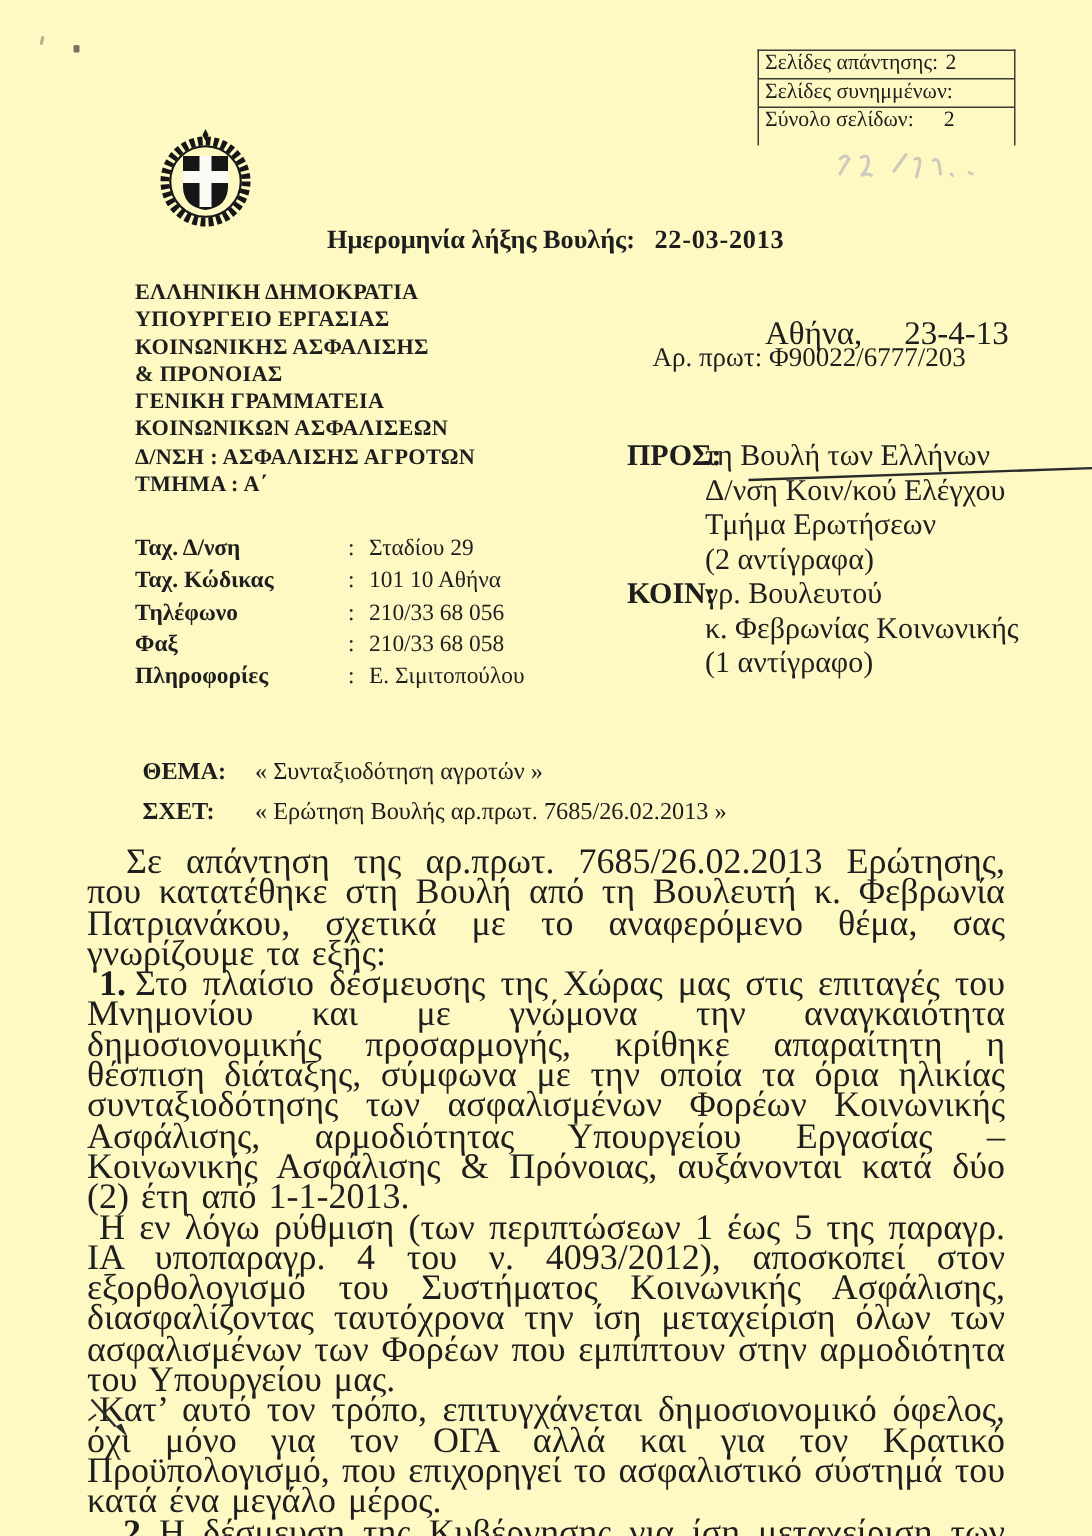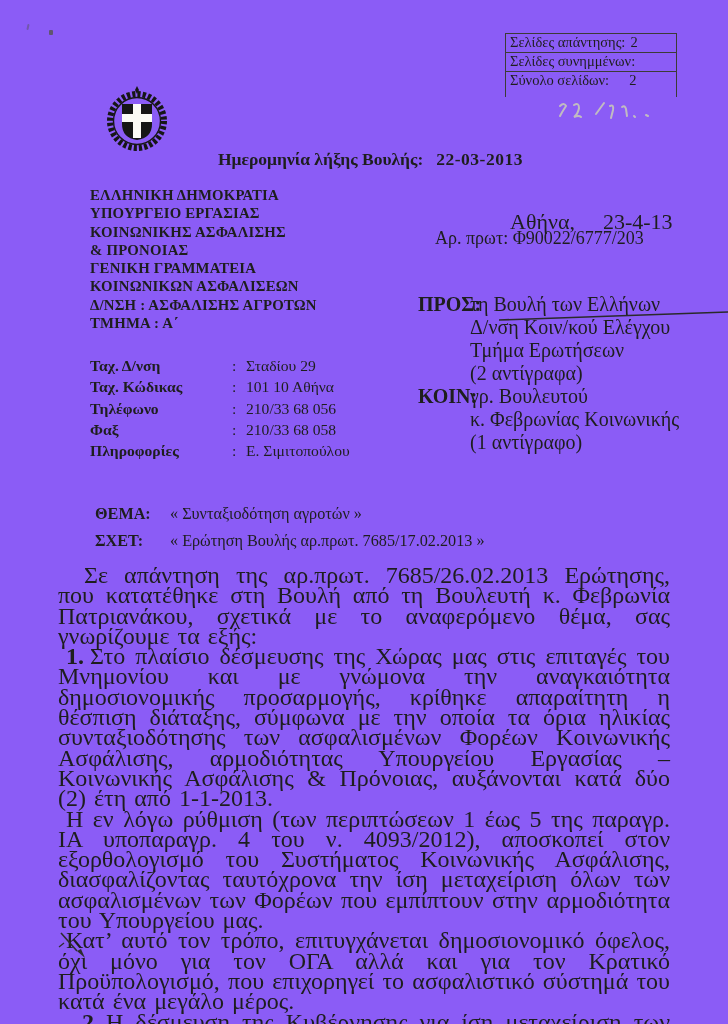--- a/index.html
+++ b/index.html
@@ -1,20 +1,20 @@
 <!DOCTYPE html>
 <html><head>
 <meta charset="utf-8">
 <style>
   html,body{margin:0;padding:0;background:#8a8a8a;}
   .page{
     position:relative;
     width:728px;height:1024px;
     margin:0 auto;
-    background:#8b5cf6;
+    background:#fef9c3;
     font-family:"Liberation Serif","DejaVu Serif",serif;
     color:#1e1e1e;
     overflow:hidden;
   }
   
   .speck{position:absolute;background:#55544f;border-radius:1px;}
   .speck.s1{left:27px;top:24px;width:2px;height:6px;opacity:.45;transform:rotate(12deg);}
   .speck.s2{left:49px;top:30px;width:4px;height:5px;opacity:.8;}
 
   
@@ -190,21 +190,21 @@
     </div>
   </div>
 
   <div class="subject">
     <div class="srow">
       <span class="slabel">ΘΕΜΑ:</span>
       <span class="stext">«  Συνταξιοδότηση αγροτών »</span>
     </div>
     <div class="srow">
       <span class="slabel">ΣΧΕΤ:</span>
-      <span class="stext">«  Ερώτηση Βουλής αρ.πρωτ. 7685/17.02.2013 »</span>
+      <span class="stext">«  Ερώτηση Βουλής αρ.πρωτ. 7685/26.02.2013 »</span>
     </div>
   </div>
 
   <div class="body-text">
     <p class="first">Σε απάντηση της αρ.πρωτ. 7685/26.02.2013 Ερώτησης, που κατατέθηκε στη Βουλή από τη Βουλευτή  κ. Φεβρωνία Πατριανάκου, σχετικά με το αναφερόμενο θέμα, σας γνωρίζουμε τα εξής:</p>
     <p><span class="num">1.</span><span>Στο πλαίσιο δέσμευσης της Χώρας μας στις επιταγές του Μνημονίου και με γνώμονα την αναγκαιότητα δημοσιονομικής προσαρμογής, κρίθηκε απαραίτητη η θέσπιση διάταξης, σύμφωνα με την οποία τα όρια ηλικίας συνταξιοδότησης των ασφαλισμένων Φορέων Κοινωνικής Ασφάλισης,  αρμοδιότητας Υπουργείου Εργασίας – Κοινωνικής Ασφάλισης &amp; Πρόνοιας,  αυξάνονται κατά δύο (2) έτη από 1-1-2013.</span></p>
     <p>Η εν λόγω ρύθμιση  (των περιπτώσεων 1 έως 5 της παραγρ. ΙΑ υποπαραγρ. 4 του ν. 4093/2012), αποσκοπεί στον εξορθολογισμό του Συστήματος Κοινωνικής Ασφάλισης, διασφαλίζοντας ταυτόχρονα την ίση μεταχείριση όλων των ασφαλισμένων των Φορέων που εμπίπτουν στην αρμοδιότητα του Υπουργείου μας.</p>
     <p>Κατ’ αυτό τον τρόπο, επιτυγχάνεται δημοσιονομικό όφελος, όχι μόνο για τον ΟΓΑ αλλά και για τον Κρατικό Προϋπολογισμό, που επιχορηγεί το ασφαλιστικό σύστημά του κατά ένα μεγάλο μέρος.</p>
     <p class="last-line-justify"><span class="num">2.</span><span>Η δέσμευση της Κυβέρνησης για ίση μεταχείριση των ασφαλισμένων του ΟΓΑ, σε σχέση με τους λοιπούς ασφαλισμένους και η</span></p>
   </div>

